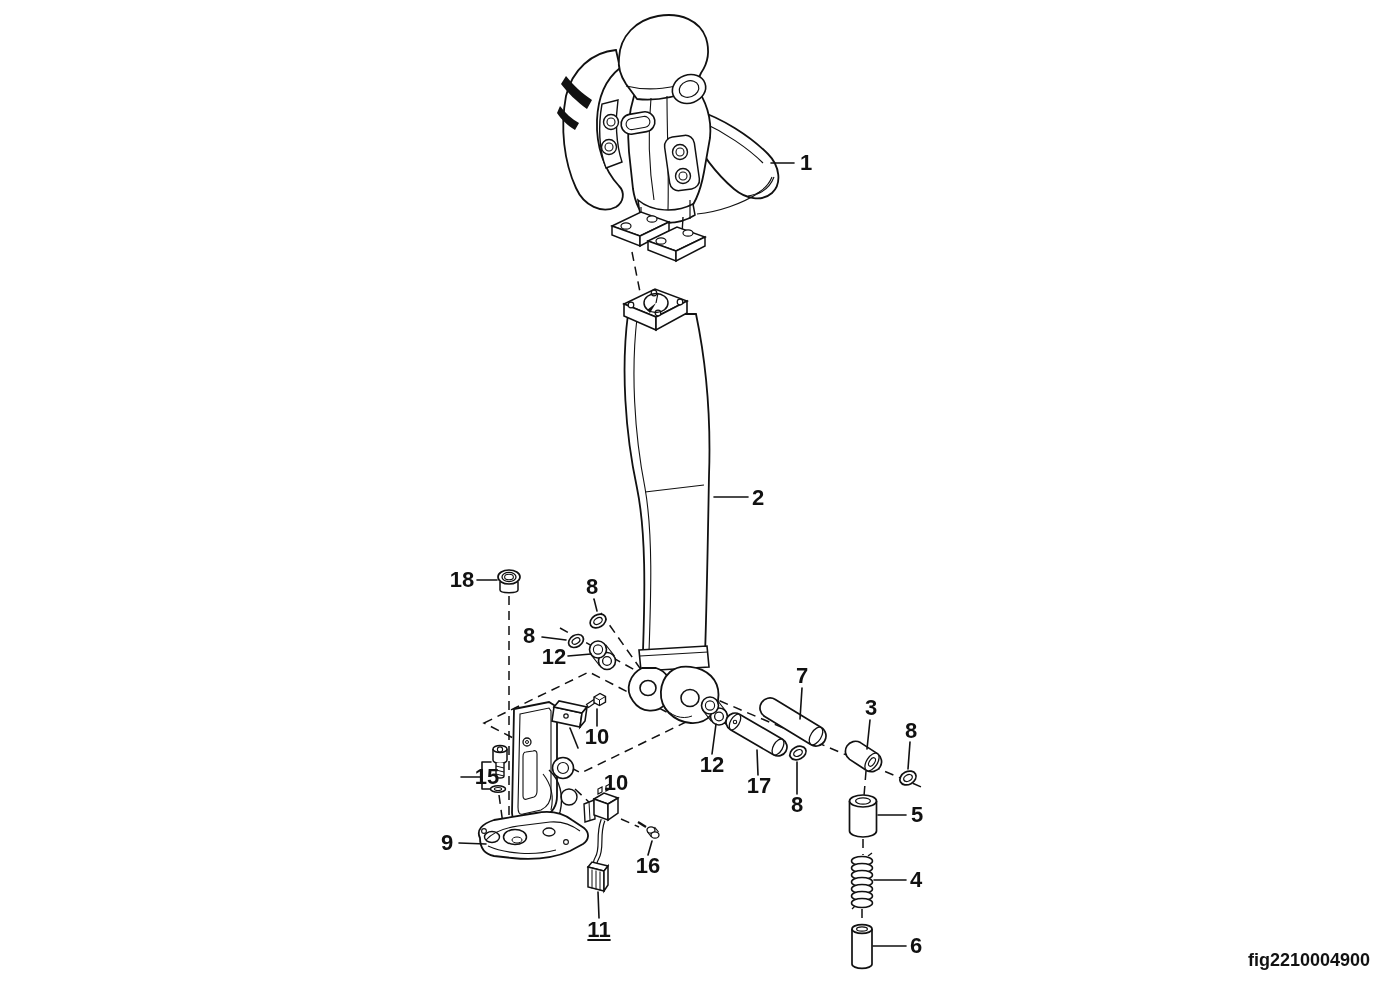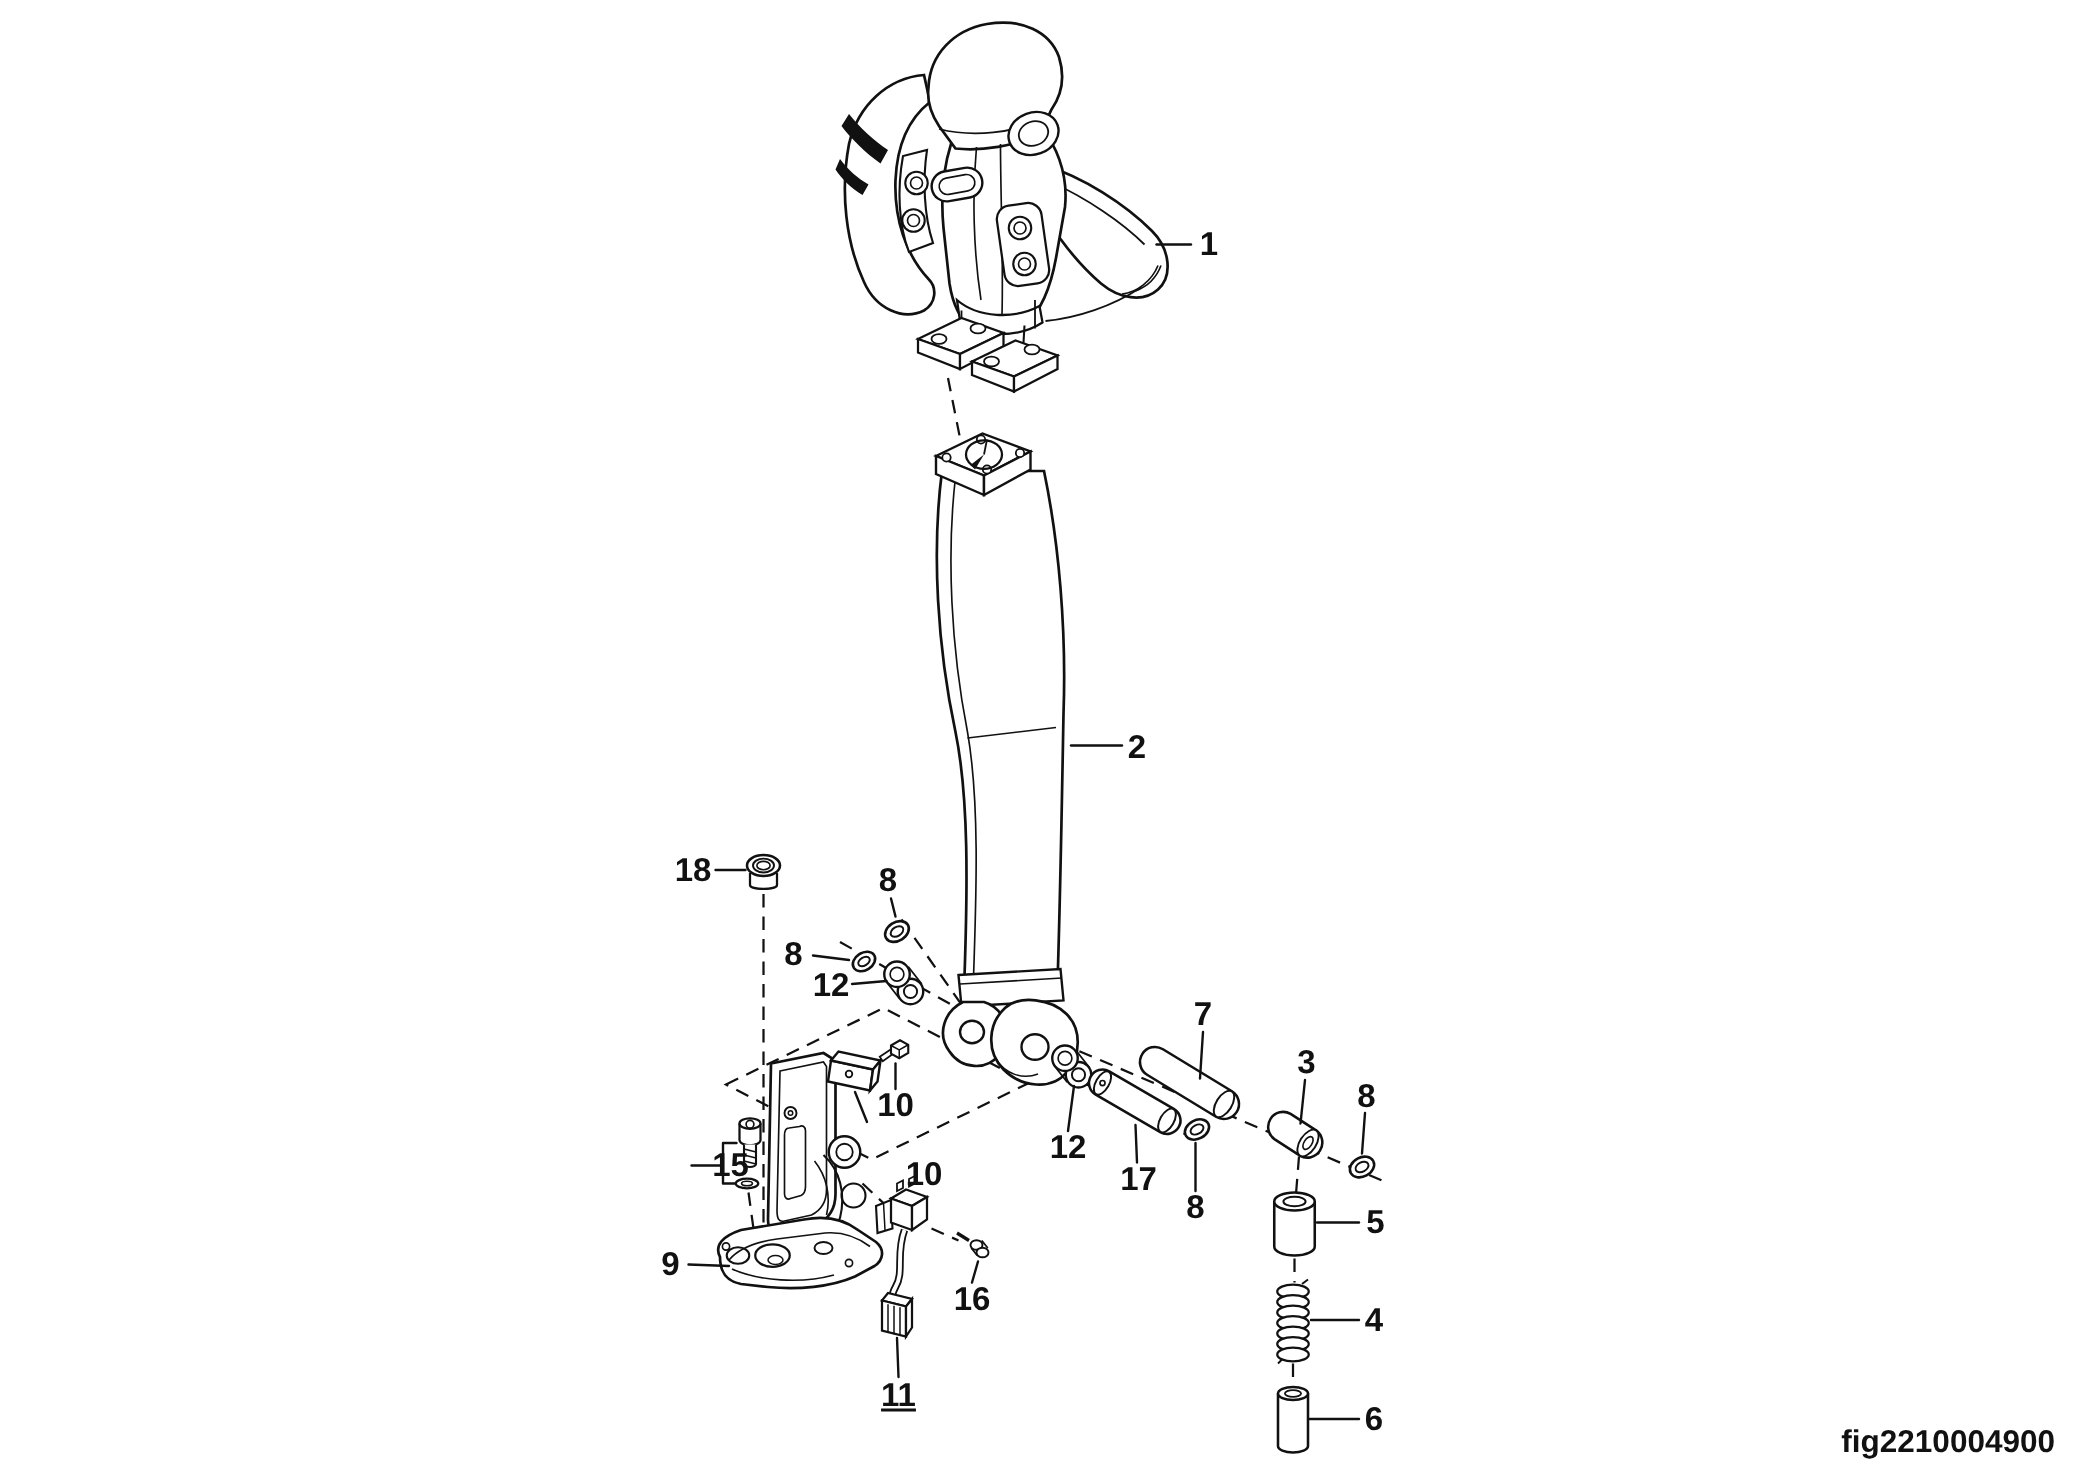--- a/index.html
+++ b/index.html
@@ -8,21 +8,21 @@
     font-family:"Liberation Sans", sans-serif; overflow:hidden;
   }
   .stage svg { position:absolute; left:0; top:0; }
   .callout {
     position:absolute; transform:translate(-50%,-50%);
     font-weight:700; font-size:22px; color:#111; white-space:nowrap;
     font-family:"Liberation Sans", sans-serif;
   }
   .figure-id {
     position:absolute; right:28px; top:950px;
-    font-weight:700; font-size:21px; color:#111;
+    font-weight:700; font-size:18px; color:#111;
     font-family:"Liberation Sans", sans-serif;
   }
 </style>
 </head>
 <body>
 
 <div class="stage">
 
 <svg width="1398" height="987" viewBox="0 0 1398 987">
 

